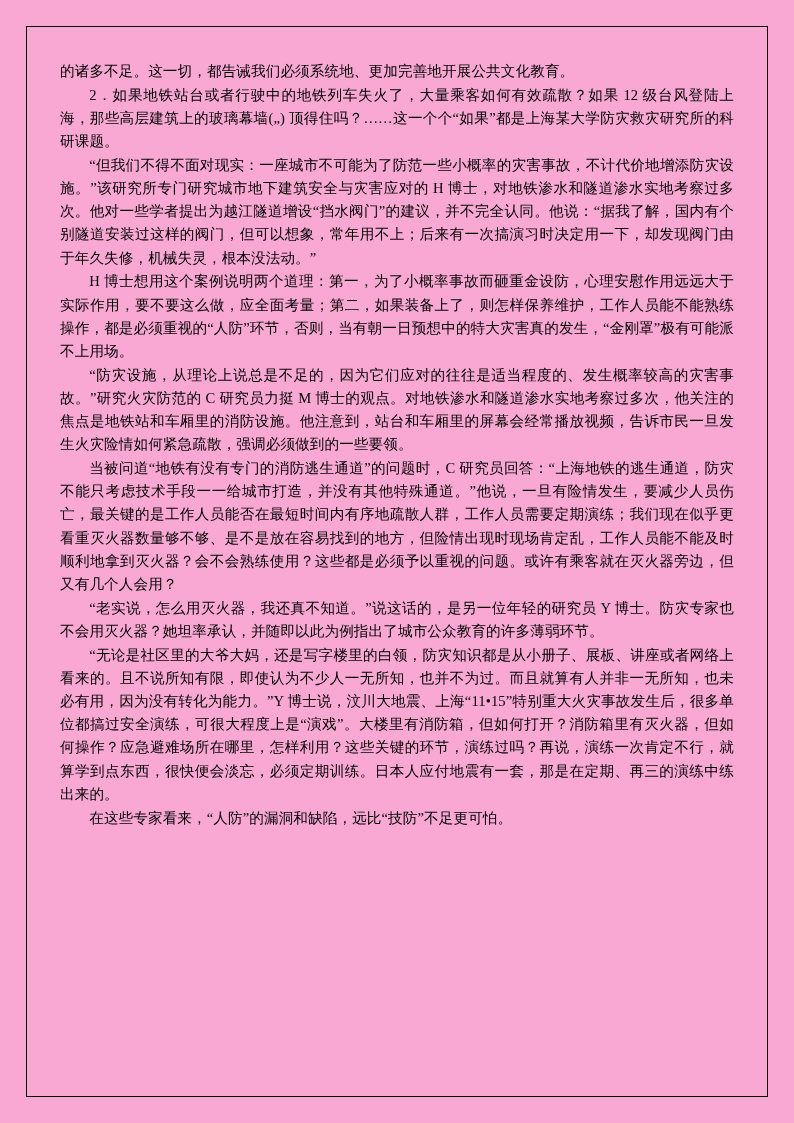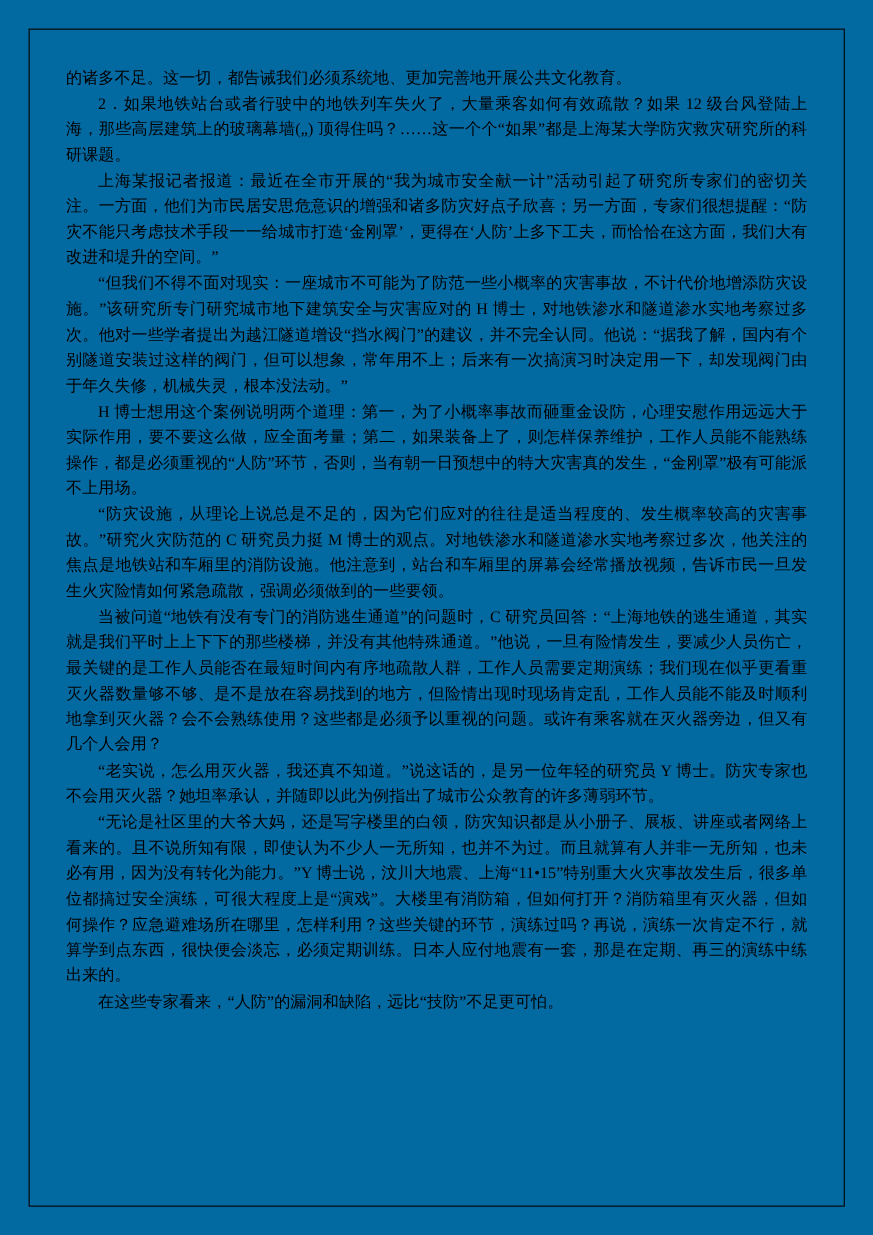--- a/index.html
+++ b/index.html
@@ -11,21 +11,21 @@
     width: 794px;
     height: 1123px;
     font-family: "Liberation Serif", "DejaVu Serif", serif;
     color: #000000;
   }
   #page {
     position: relative;
     width: 794px;
     height: 1123px;
     box-sizing: border-box;
-    background: #0369a1;
+    background: #f9a8d4;
   }
   #border-frame {
     position: absolute;
     left: 26px;
     top: 26px;
     width: 742px;
     height: 1071px;
     border: 1px solid #000000;
     box-sizing: border-box;
     pointer-events: none;
@@ -54,22 +54,21 @@
   }
 </style>
 </head>
 <body>
 
 <div id="page">
   <div id="border-frame"></div>
   <div id="content">
     <p class="para noindent">的诸多不足。这一切，都告诫我们必须系统地、更加完善地开展公共文化教育。</p>
     <p class="para indent2">2．如果地铁站台或者行驶中的地铁列车失火了，大量乘客如何有效疏散？如果 12 级台风登陆上海，那些高层建筑上的玻璃幕墙(„) 顶得住吗？……这一个个“如果”都是上海某大学防灾救灾研究所的科研课题。</p>
-    <p class="para indent2">上海某报记者报道：最近在全市开展的“我为城市安全献一计”活动引起了研究所专家们的密切关注。一方面，他们为市民居安思危意识的增强和诸多防灾好点子欣喜；另一方面，专家们很想提醒：“防灾不能只考虑技术手段一一给城市打造‘金刚罩’，更得在‘人防’上多下工夫，而恰恰在这方面，我们大有改进和堤升的空间。”</p>
     <p class="para indent2">“但我们不得不面对现实：一座城市不可能为了防范一些小概率的灾害事故，不计代价地增添防灾设施。”该研究所专门研究城市地下建筑安全与灾害应对的 H 博士，对地铁渗水和隧道渗水实地考察过多次。他对一些学者提出为越江隧道增设“挡水阀门”的建议，并不完全认同。他说：“据我了解，国内有个别隧道安装过这样的阀门，但可以想象，常年用不上；后来有一次搞演习时决定用一下，却发现阀门由于年久失修，机械失灵，根本没法动。”</p>
     <p class="para indent2">H 博士想用这个案例说明两个道理：第一，为了小概率事故而砸重金设防，心理安慰作用远远大于实际作用，要不要这么做，应全面考量；第二，如果装备上了，则怎样保养维护，工作人员能不能熟练操作，都是必须重视的“人防”环节，否则，当有朝一日预想中的特大灾害真的发生，“金刚罩”极有可能派不上用场。</p>
     <p class="para indent2">“防灾设施，从理论上说总是不足的，因为它们应对的往往是适当程度的、发生概率较高的灾害事故。”研究火灾防范的 C 研究员力挺 M 博士的观点。对地铁渗水和隧道渗水实地考察过多次，他关注的焦点是地铁站和车厢里的消防设施。他注意到，站台和车厢里的屏幕会经常播放视频，告诉市民一旦发生火灾险情如何紧急疏散，强调必须做到的一些要领。</p>
-    <p class="para indent2">当被问道“地铁有没有专门的消防逃生通道”的问题时，C 研究员回答：“上海地铁的逃生通道，其实就是我们平时上上下下的那些楼梯，并没有其他特殊通道。”他说，一旦有险情发生，要减少人员伤亡，最关键的是工作人员能否在最短时间内有序地疏散人群，工作人员需要定期演练；我们现在似乎更看重灭火器数量够不够、是不是放在容易找到的地方，但险情出现时现场肯定乱，工作人员能不能及时顺利地拿到灭火器？会不会熟练使用？这些都是必须予以重视的问题。或许有乘客就在灭火器旁边，但又有几个人会用？</p>
+    <p class="para indent2">当被问道“地铁有没有专门的消防逃生通道”的问题时，C 研究员回答：“上海地铁的逃生通道，防灾不能只考虑技术手段一一给城市打造，并没有其他特殊通道。”他说，一旦有险情发生，要减少人员伤亡，最关键的是工作人员能否在最短时间内有序地疏散人群，工作人员需要定期演练；我们现在似乎更看重灭火器数量够不够、是不是放在容易找到的地方，但险情出现时现场肯定乱，工作人员能不能及时顺利地拿到灭火器？会不会熟练使用？这些都是必须予以重视的问题。或许有乘客就在灭火器旁边，但又有几个人会用？</p>
     <p class="para indent2">“老实说，怎么用灭火器，我还真不知道。”说这话的，是另一位年轻的研究员 Y 博士。防灾专家也不会用灭火器？她坦率承认，并随即以此为例指出了城市公众教育的许多薄弱环节。</p>
     <p class="para indent2">“无论是社区里的大爷大妈，还是写字楼里的白领，防灾知识都是从小册子、展板、讲座或者网络上看来的。且不说所知有限，即使认为不少人一无所知，也并不为过。而且就算有人并非一无所知，也未必有用，因为没有转化为能力。”Y 博士说，汶川大地震、上海“11•15”特别重大火灾事故发生后，很多单位都搞过安全演练，可很大程度上是“演戏”。大楼里有消防箱，但如何打开？消防箱里有灭火器，但如何操作？应急避难场所在哪里，怎样利用？这些关键的环节，演练过吗？再说，演练一次肯定不行，就算学到点东西，很快便会淡忘，必须定期训练。日本人应付地震有一套，那是在定期、再三的演练中练出来的。</p>
     <p class="para indent2">在这些专家看来，“人防”的漏洞和缺陷，远比“技防”不足更可怕。</p>
   </div>
 </div>
 
 </body></html>

